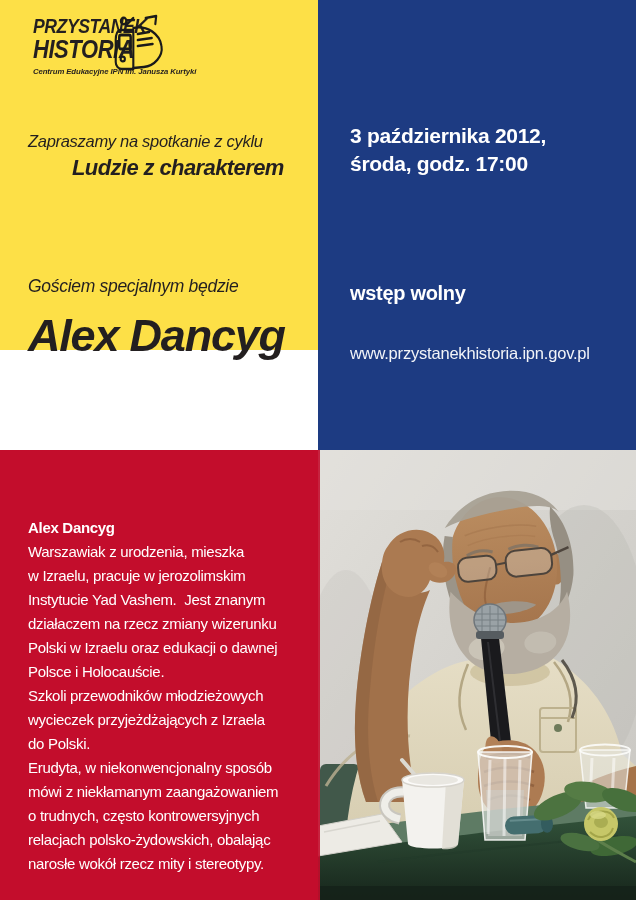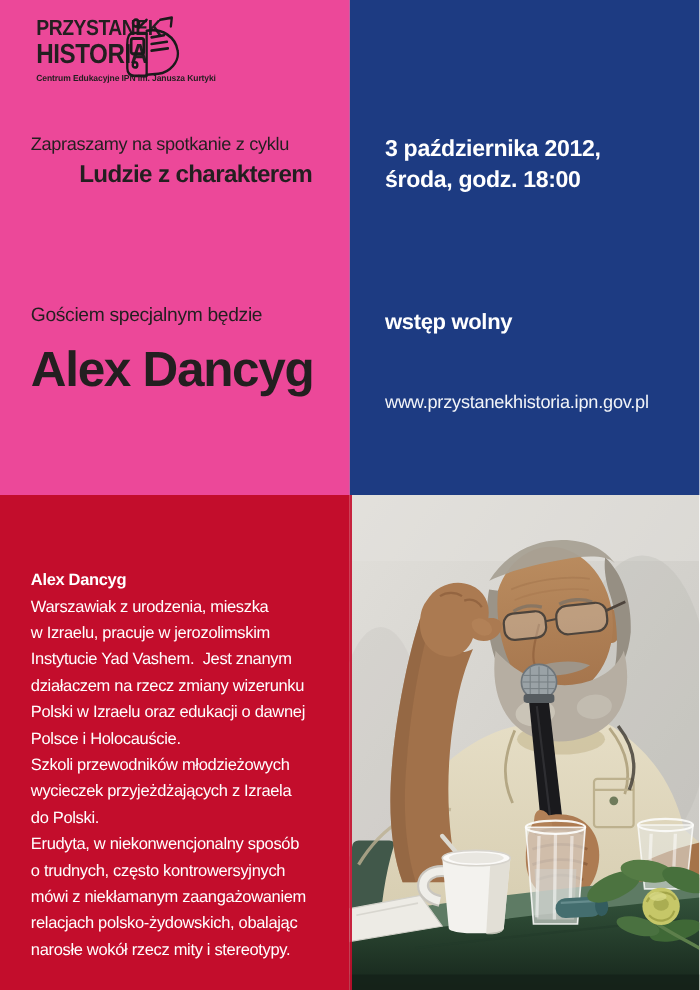--- a/index.html
+++ b/index.html
@@ -3,48 +3,48 @@
 <meta charset="utf-8">
 <style>
   :root{
     --blue:#1d3b82; --red:#c30d2c; --ink:#231f20; --white:#ffffff; --table_green:#2a4433;
   }
   *{box-sizing:border-box; margin:0; padding:0;}
   body{margin:0; background:#ffffff; font-family:"Liberation Sans", sans-serif;}
   .poster{position:relative; width:636px; height:900px; overflow:hidden; background:#fff;}
 
   
-  .white-panel{position:absolute; left:0; top:0; width:318px; height:450px; background:#ec4899;}
+  .white-panel{position:absolute; left:0; top:0; width:318px; height:350px; background:#fde047;font-style:italic;}
   .red-panel{position:absolute; left:0; top:450px; width:318px; height:450px; background:var(--red);}
   .blue-panel{position:absolute; left:318px; top:0; width:368px; height:450px; background:var(--blue);}
   .photo-panel{position:absolute; left:318px; top:450px; width:318px; height:450px;}
   .photo-panel svg{display:block;}
 
   
   .logo{position:absolute; left:33px; top:16px; color:var(--ink);}
   .logo-text{transform:scaleX(0.88); transform-origin:left top; font-weight:bold; line-height:1;}
   .logo-line1{font-size:20px; letter-spacing:-0.5px;}
   .logo-line2{font-size:25px; letter-spacing:-0.5px; margin-top:1px;}
   .logo-tagline{font-size:8px; font-weight:bold; margin-top:5px; letter-spacing:-0.1px; white-space:nowrap; transform:scaleX(0.97); transform-origin:left top;}
   .tram{position:absolute; left:90px; top:-4px;}
 
   
-  .series-block{position:absolute; left:28px; top:120px; color:var(--ink);}
+  .series-block{position:absolute; left:28px; top:130px; color:var(--ink);}
   .series-intro{font-size:16.5px; letter-spacing:-0.3px; line-height:23px;}
   .series-name{font-size:22px; font-weight:bold; letter-spacing:-0.6px; line-height:29px;margin-left:44px;}
   .guest-block{position:absolute; left:28px; top:276px; color:var(--ink);}
   .guest-intro{font-size:17.5px; letter-spacing:-0.3px;}
   .guest-name{font-size:45px; font-weight:bold; letter-spacing:-1.2px; margin-top:13px; white-space:nowrap;}
 
   
   .blue-panel{color:#fff;}
   .event-datetime{position:absolute; left:32px; top:122px; font-size:21px; font-weight:bold; line-height:28px; letter-spacing:-0.3px; white-space:nowrap;}
   .event-venue{position:absolute; left:32px; top:190px; font-size:21px; font-weight:bold; line-height:28px; letter-spacing:-0.3px; white-space:nowrap;}
   .event-admission{position:absolute; left:32px; top:272px; font-size:20px; font-weight:bold; letter-spacing:-0.3px;margin-top:10px;}
-  .event-website{position:absolute; left:32px; top:357px; font-size:16.5px; letter-spacing:-0.2px; white-space:nowrap; color:#f2f4f8;}
+  .event-website{position:absolute; left:32px; top:344px; font-size:16.5px; letter-spacing:-0.2px; white-space:nowrap; color:#f2f4f8;}
 
   
   .bio{position:absolute; left:28px; top:66px; color:#fff; font-size:15px; line-height:24px; letter-spacing:-0.3px;}
   .bio-title{font-weight:bold; white-space:pre;}
   .bio-line{white-space:pre;}
 </style>
 </head>
 <body>
 
 <div class="poster">
@@ -82,41 +82,41 @@
 
     <div class="guest-block">
       <div class="guest-intro">Gościem specjalnym będzie</div>
       <div class="guest-name">Alex Dancyg</div>
     </div>
   </div>
 
   <div class="blue-panel">
     <div class="event-datetime">
       <div>3 października 2012,</div>
-      <div>środa, godz. 18:00</div>
+      <div>środa, godz. 17:00</div>
     </div>
     <div class="event-admission">wstęp wolny</div>
     <div class="event-website">www.przystanekhistoria.ipn.gov.pl</div>
   </div>
 
   <div class="red-panel">
     <div class="bio">
       <div class="bio-title">Alex Dancyg</div>
       <div class="bio-line">Warszawiak z urodzenia, mieszka</div>
       <div class="bio-line">w Izraelu, pracuje w jerozolimskim</div>
       <div class="bio-line">Instytucie Yad Vashem.  Jest znanym</div>
       <div class="bio-line">działaczem na rzecz zmiany wizerunku</div>
       <div class="bio-line">Polski w Izraelu oraz edukacji o dawnej</div>
       <div class="bio-line">Polsce i Holocauście.</div>
       <div class="bio-line">Szkoli przewodników młodzieżowych</div>
       <div class="bio-line">wycieczek przyjeżdżających z Izraela</div>
       <div class="bio-line">do Polski.</div>
       <div class="bio-line">Erudyta, w niekonwencjonalny sposób</div>
+      <div class="bio-line">mówi z niekłamanym zaangażowaniem</div>
       <div class="bio-line">o trudnych, często kontrowersyjnych</div>
-      <div class="bio-line">mówi z niekłamanym zaangażowaniem</div>
       <div class="bio-line">relacjach polsko-żydowskich, obalając</div>
       <div class="bio-line">narosłe wokół rzecz mity i stereotypy.</div>
     </div>
   </div>
 
   <div class="photo-panel">
     <svg width="318" height="450" viewBox="0 0 318 450" role="img" aria-label="Alex Dancyg — starszy mężczyzna w okularach, z siwą brodą, z uniesioną pięścią mówi do mikrofonu przy zielonym stole z kubkiem, plastikowymi kubkami i żółtą różą">
       <defs>
         <linearGradient id="wallGrad" x1="0" y1="0" x2="1" y2="1">
           <stop offset="0" stop-color="#e1dfda"></stop>

